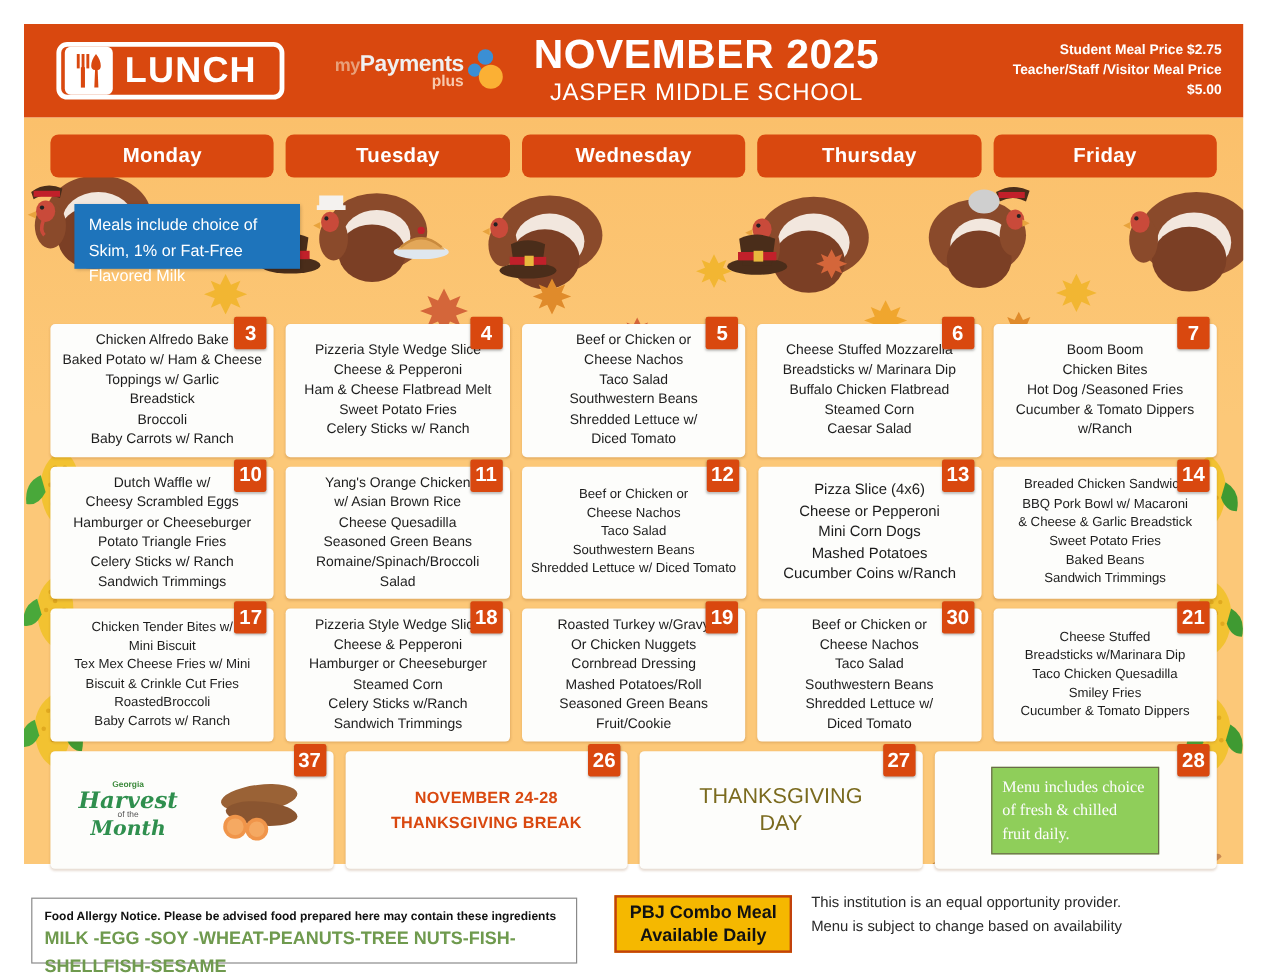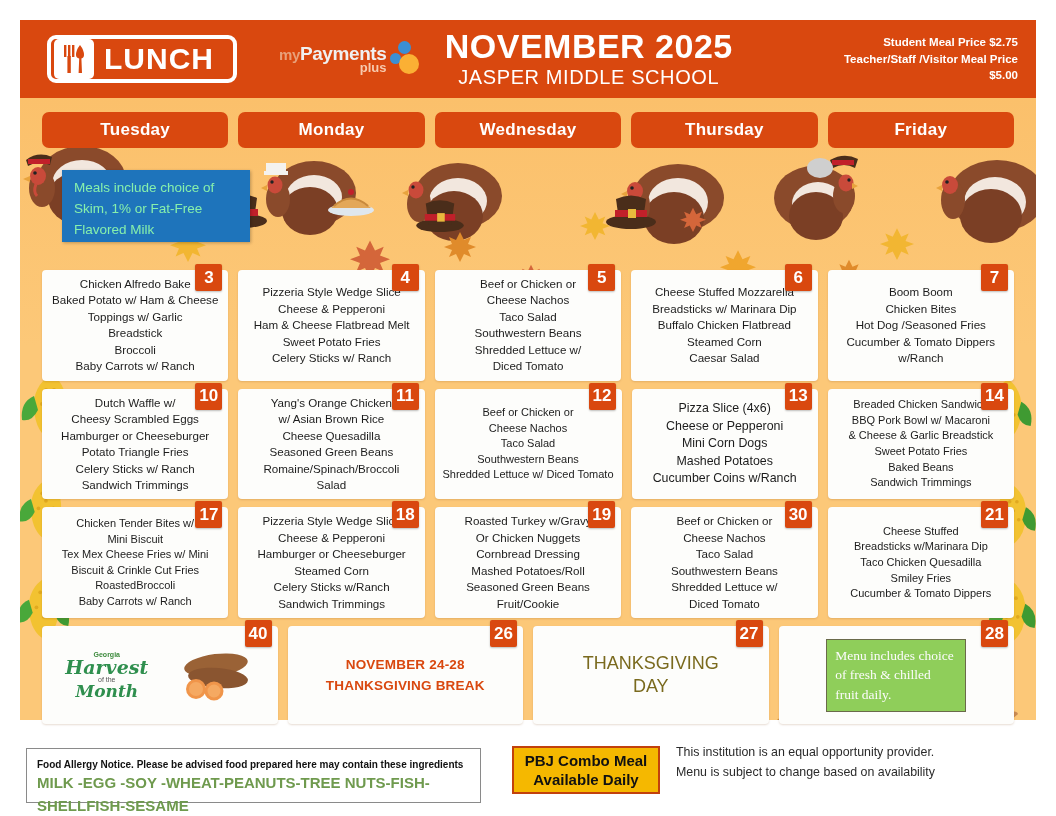--- a/index.html
+++ b/index.html
@@ -86,22 +86,22 @@
   }
   .daycell {
     flex:1; background:#d9480f; border-radius:7px;
     color:#fff; font-size:17px; font-weight:bold;
     display:flex; align-items:center; justify-content:center;
     letter-spacing:0.3px;
   }
 
   
   .milk {
-    position:absolute; left:62px; top:170px; width:188px; height:72px;
-    background:#1e74bb; color:#86efac; z-index:9;
+    position:absolute; left:62px; top:170px; width:188px; height:54px;
+    background:#1e74bb; color:#ffffff; z-index:9;
     font-size:13.5px; line-height:1.55; padding:8px 10px 8px 12px;
     box-shadow: 1px 1px 3px rgba(0,0,0,.25);
   }
 
   
   .weeks {
     position:absolute; left:20px; top:270px; width:1016px;
     padding: 0 22px; z-index: 6;
   }
   .week { display:flex; gap:10px; margin-bottom: 8px; }
@@ -484,22 +484,22 @@
         <path d="M86 38 q10 -8 12 -2 q-6 6 -12 6z" fill="#c98a52"></path>
         <circle cx="18" cy="48" r="6" fill="#e8742c"></circle>
         <circle cx="88" cy="48" r="6" fill="#e8742c"></circle>
         <circle cx="30" cy="50" r="5" fill="#c1202a"></circle>
         <circle cx="76" cy="50" r="5" fill="#e8b93d"></circle>
       </svg>
     </div>
   </div>
 
   <div class="dayrow">
+    <div class="daycell">Monday</div>
     <div class="daycell">Tuesday</div>
-    <div class="daycell">Monday</div>
     <div class="daycell">Wednesday</div>
     <div class="daycell">Thursday</div>
     <div class="daycell">Friday</div>
   </div>
 
   <div class="milk">Meals include choice of Skim, 1% or Fat-Free Flavored Milk</div>
 
   <div class="weeks">
 
     <div class="week">
@@ -666,21 +666,21 @@
           <div>Taco Chicken Quesadilla</div>
           <div>Smiley Fries</div>
           <div>Cucumber &amp; Tomato Dippers</div>
         </div>
       </div>
     </div>
 
     <div class="week">
 
       <div class="cell h4">
-        <div class="datenum">40</div>
+        <div class="datenum">37</div>
         <div class="harvest">
           <div class="hom-logo">
             <div class="hom-georgia">Georgia</div>
             <div class="hom-harvest">Harvest</div>
             <div class="hom-of">of the</div>
             <div class="hom-month">Month</div>
           </div>
           <svg width="80" height="54" viewBox="0 0 80 54">
             <ellipse cx="40" cy="17" rx="32" ry="11" transform="rotate(-7 40 17)" fill="#9a6236"></ellipse>
             <ellipse cx="42" cy="30" rx="30" ry="10" transform="rotate(5 42 30)" fill="#8a5530"></ellipse>

